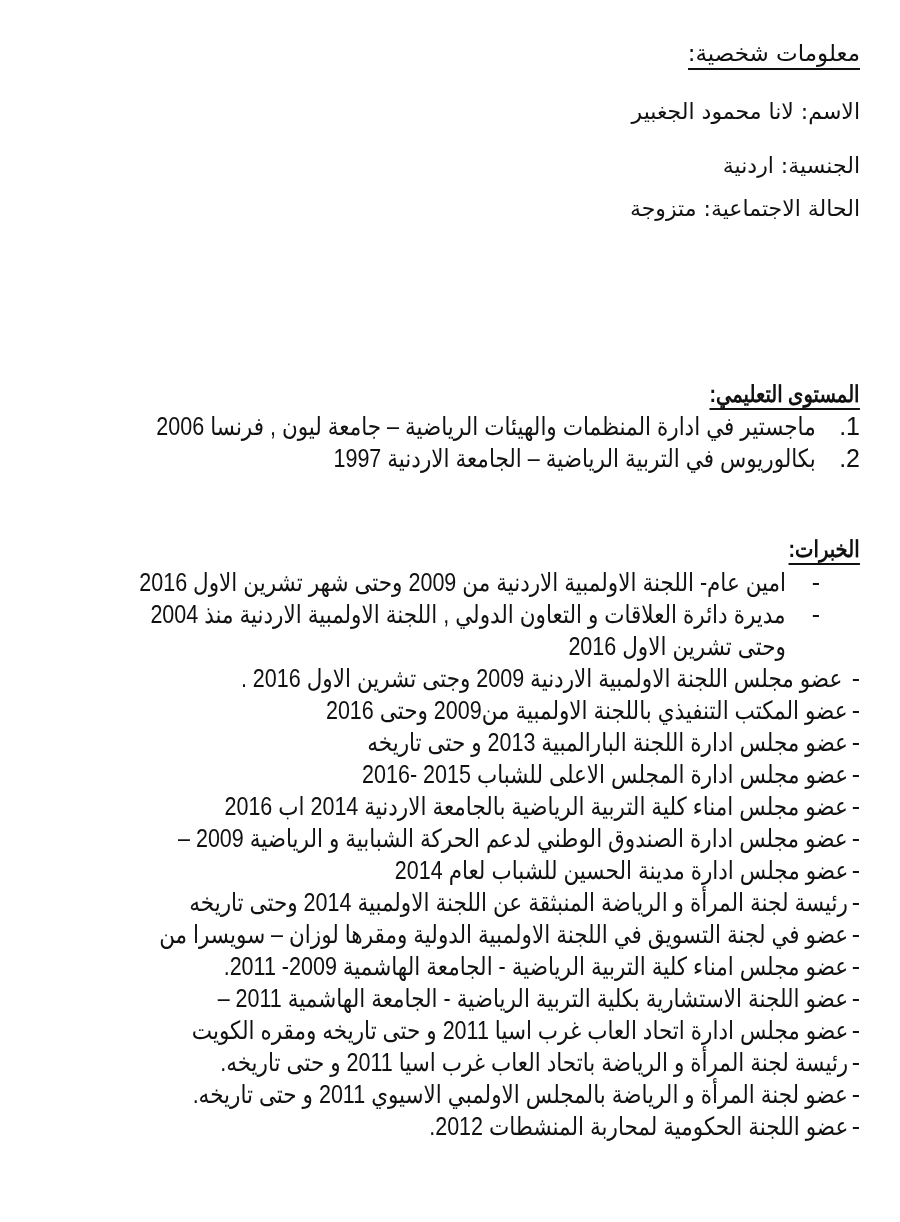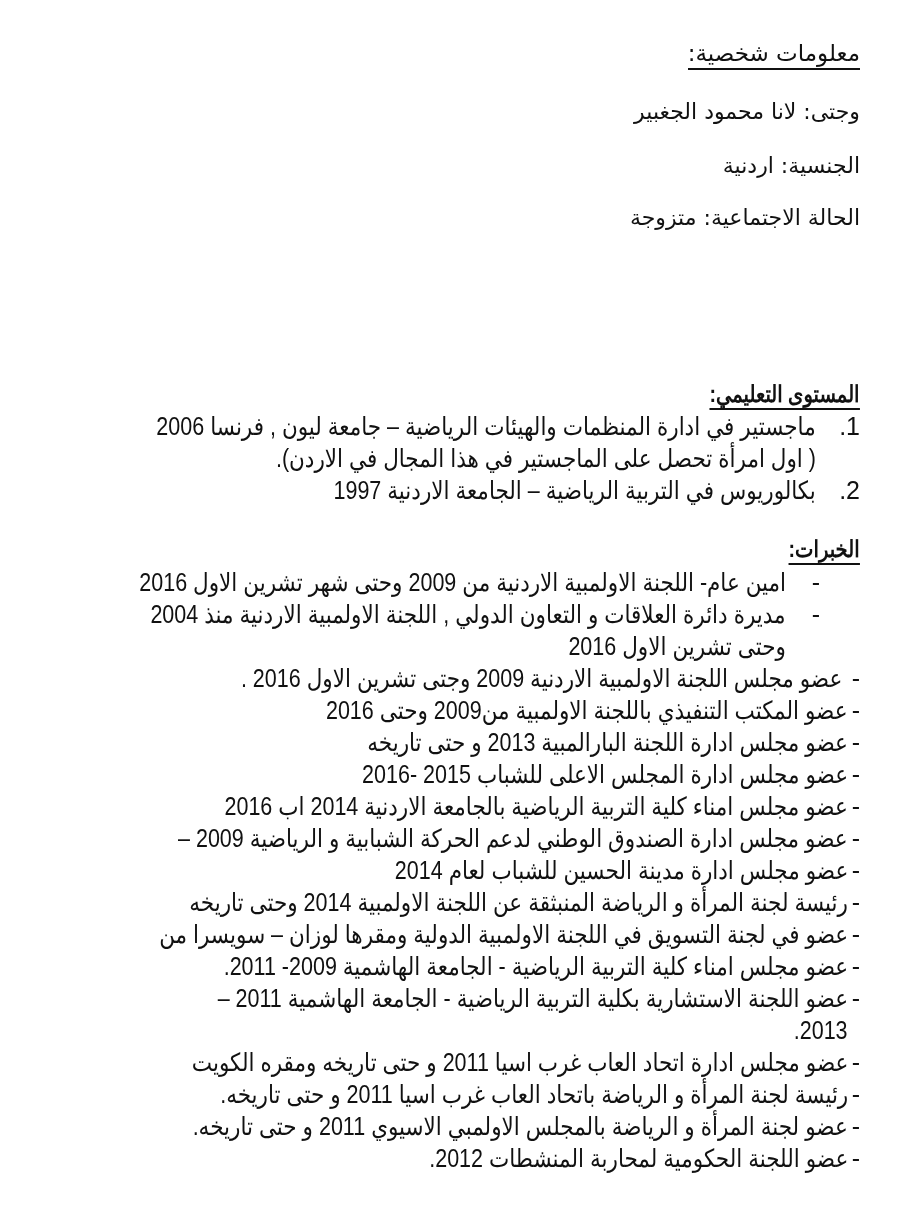--- a/index.html
+++ b/index.html
@@ -31,33 +31,30 @@
   }
   .cond { display: inline-block; transform-origin: right center; }
 </style>
 </head>
 <body>
 
 <div class="page">
 
 
   <div class="abs h-sans" style="top:38px; right:40px;">معلومات شخصية:</div>
-  <div class="abs info" style="top:96px;">وجتى: لانا محمود الجغبير</div>
+  <div class="abs info" style="top:96px;">الاسم: لانا محمود الجغبير</div>
   <div class="abs info" style="top:150px;">الجنسية: اردنية</div>
-  <div class="abs info" style="top:202px;">الحالة الاجتماعية: متزوجة</div>
+  <div class="abs info" style="top:193px;">الحالة الاجتماعية: متزوجة</div>
 
   <div class="abs h-narrow" style="top:380px; right:40px;">المستوى التعليمي:</div>
 
   <div class="abs narrow" style="top:410px; right:40px; width:820px;">
     <div style="position:relative; height:32px;">
       <span class="abs" style="right:0; top:0;">1.</span>
       <span class="abs cond" style="right:44px; top:0; transform:scaleX(0.86);">ماجستير في ادارة المنظمات والهيئات الرياضية – جامعة ليون , فرنسا 2006</span>
-    </div>
-    <div style="position:relative; height:32px;">
-      <span class="abs cond" style="right:44px; top:0; transform:scaleX(0.86);">( اول امرأة تحصل على الماجستير في هذا المجال في الاردن).</span>
     </div>
     <div style="position:relative; height:32px;">
       <span class="abs" style="right:0; top:0;">2.</span>
       <span class="abs cond" style="right:44px; top:0; transform:scaleX(0.86);">بكالوريوس في التربية الرياضية – الجامعة الاردنية 1997</span>
     </div>
   </div>
 
   <div class="abs h-narrow" style="top:535px; right:40px;">الخبرات:</div>
 
   <div class="abs narrow" style="top:566px; right:40px; width:820px;">
@@ -122,23 +119,20 @@
 
     <div style="position:relative; height:32px;">
       <span class="abs" style="right:0; top:0;">-</span>
       <span class="abs cond" style="right:12px; top:0; transform:scaleX(0.86);">عضو مجلس امناء كلية التربية الرياضية - الجامعة الهاشمية 2009- 2011.</span>
     </div>
 
     <div style="position:relative; height:32px;">
       <span class="abs" style="right:0; top:0;">-</span>
       <span class="abs cond" style="right:12px; top:0; transform:scaleX(0.86);">عضو اللجنة الاستشارية بكلية التربية الرياضية  - الجامعة الهاشمية 2011 –</span>
     </div>
-    <div style="position:relative; height:32px;">
-      <span class="abs cond" style="right:12px; top:0; transform:scaleX(0.86);">2013.</span>
-    </div>
 
     <div style="position:relative; height:32px;">
       <span class="abs" style="right:0; top:0;">-</span>
       <span class="abs cond" style="right:12px; top:0; transform:scaleX(0.86);">عضو مجلس ادارة اتحاد العاب غرب اسيا 2011 و حتى تاريخه ومقره الكويت</span>
     </div>
 
     <div style="position:relative; height:32px;">
       <span class="abs" style="right:0; top:0;">-</span>
       <span class="abs cond" style="right:12px; top:0; transform:scaleX(0.86);">رئيسة لجنة المرأة و الرياضة باتحاد العاب غرب اسيا 2011 و حتى تاريخه.</span>
     </div>

